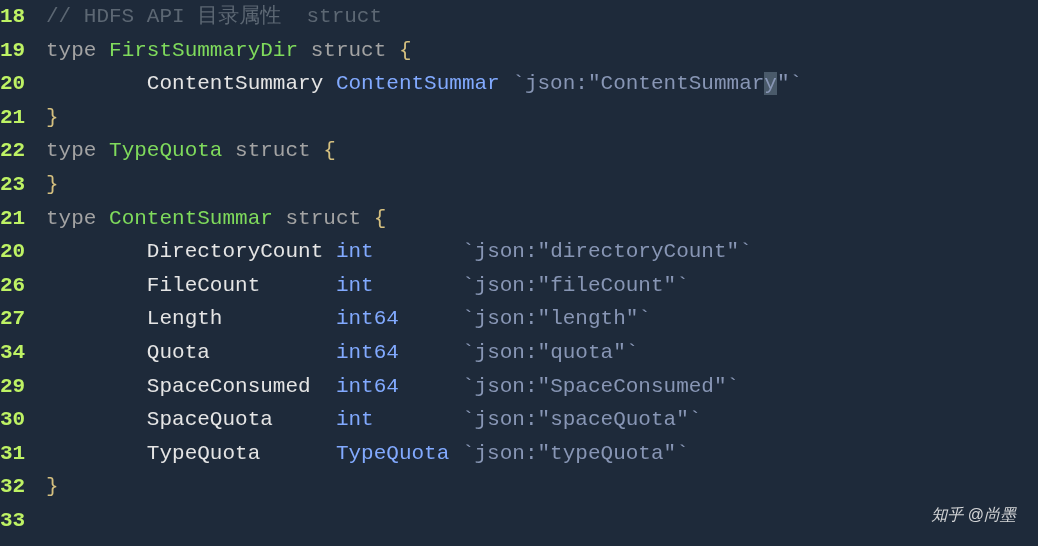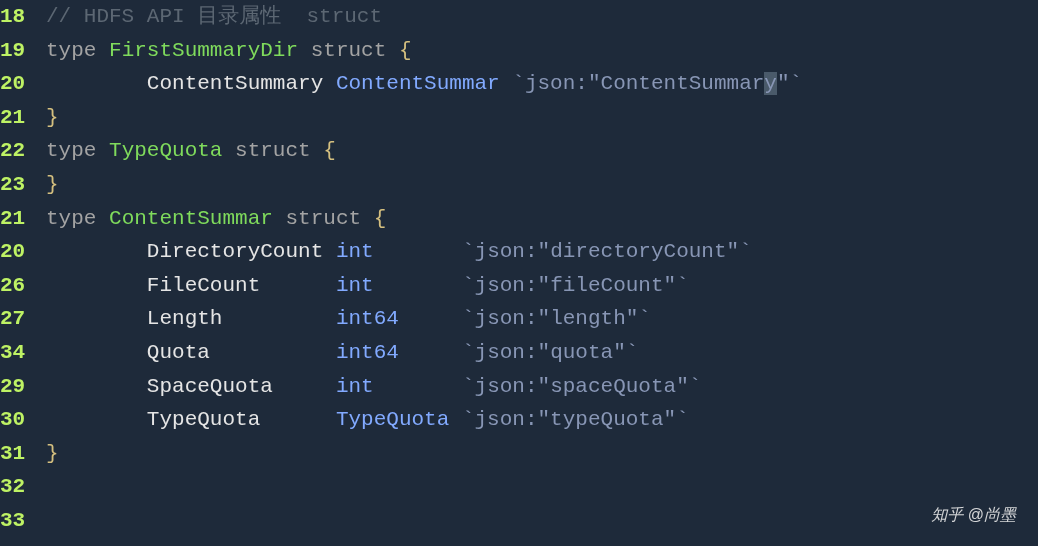--- a/index.html
+++ b/index.html
@@ -93,20 +93,21 @@
     <div class="code-line"><span class="keyword">type</span> <span class="type-name">FirstSummaryDir</span> <span class="keyword">struct</span> <span class="brace">{</span></div>
     <div class="code-line"><span>        </span><span class="field-name">ContentSummary</span> <span class="type-ref">ContentSummar</span> <span class="string"><span>`json:"ContentSummar</span><span class="cursor-highlight">y</span><span>"`</span></span></div>
     <div class="code-line"><span class="brace">}</span></div>
     <div class="code-line"><span class="keyword">type</span> <span class="type-name">TypeQuota</span> <span class="keyword">struct</span> <span class="brace">{</span></div>
     <div class="code-line"><span class="brace">}</span></div>
     <div class="code-line"><span class="keyword">type</span> <span class="type-name">ContentSummar</span> <span class="keyword">struct</span> <span class="brace">{</span></div>
     <div class="code-line"><span>        </span><span class="field-name">DirectoryCount</span> <span class="type-ref">int   </span>    <span class="string">`json:"directoryCount"`</span></div>
     <div class="code-line"><span>        </span><span class="field-name">FileCount     </span> <span class="type-ref">int   </span>    <span class="string">`json:"fileCount"`</span></div>
     <div class="code-line"><span>        </span><span class="field-name">Length        </span> <span class="type-ref">int64 </span>    <span class="string">`json:"length"`</span></div>
     <div class="code-line"><span>        </span><span class="field-name">Quota         </span> <span class="type-ref">int64 </span>    <span class="string">`json:"quota"`</span></div>
+    <div class="code-line"><span>        </span><span class="field-name">SpaceConsumed </span> <span class="type-ref">int64 </span>    <span class="string">`json:"SpaceConsumed"`</span></div>
     <div class="code-line"><span>        </span><span class="field-name">SpaceQuota    </span> <span class="type-ref">int   </span>    <span class="string">`json:"spaceQuota"`</span></div>
     <div class="code-line"><span>        </span><span class="field-name">TypeQuota     </span> <span class="type-ref">TypeQuota</span> <span class="string">`json:"typeQuota"`</span></div>
     <div class="code-line"><span class="brace">}</span></div>
     <div class="code-line"></div>
   </div>
 </div>
 
 <div class="watermark">
   <span>知乎</span> <span class="at">@</span><span>尚墨</span>
 </div>

